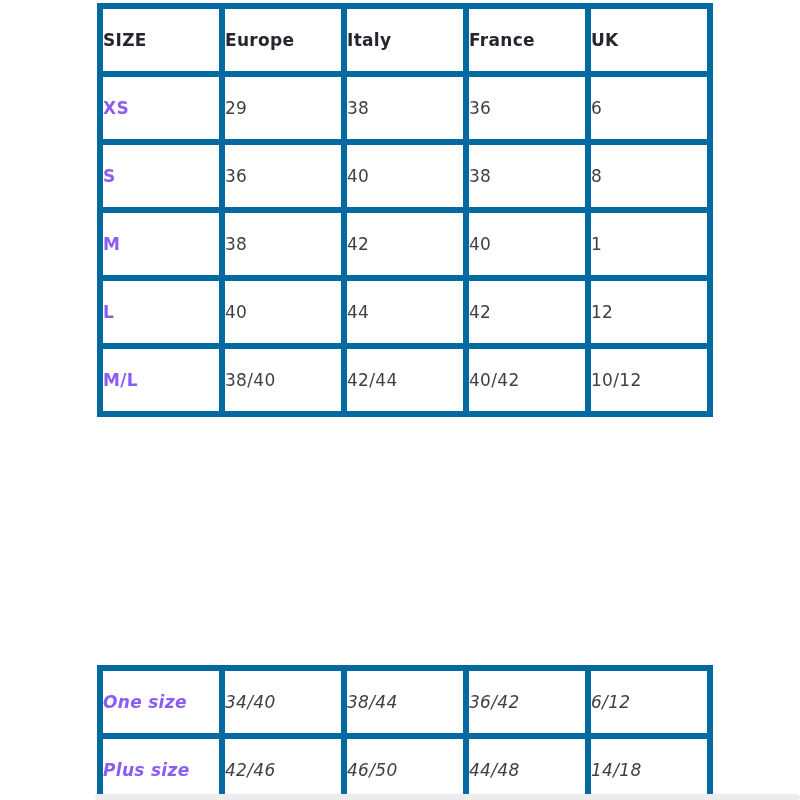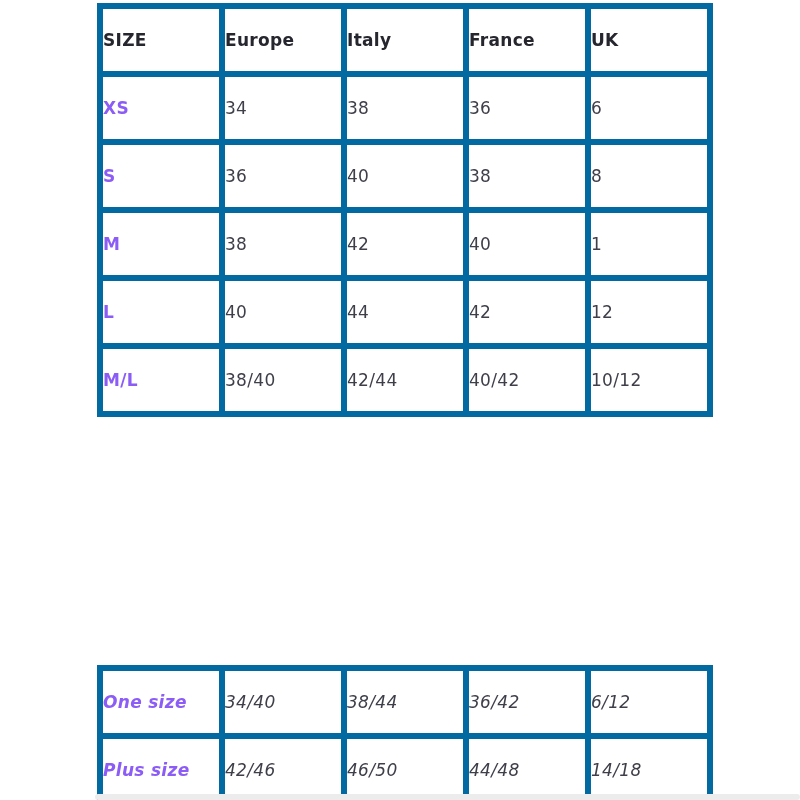--- a/index.html
+++ b/index.html
@@ -66,21 +66,21 @@
         <th>SIZE</th>
         <th>Europe</th>
         <th>Italy</th>
         <th>France</th>
         <th>UK</th>
       </tr>
     </thead>
     <tbody>
       <tr>
         <td class="lbl">XS</td>
-        <td>34</td>
+        <td>29</td>
         <td>38</td>
         <td>36</td>
         <td>6</td>
       </tr>
       <tr>
         <td class="lbl">S</td>
         <td>36</td>
         <td>40</td>
         <td>38</td>
         <td>8</td>

